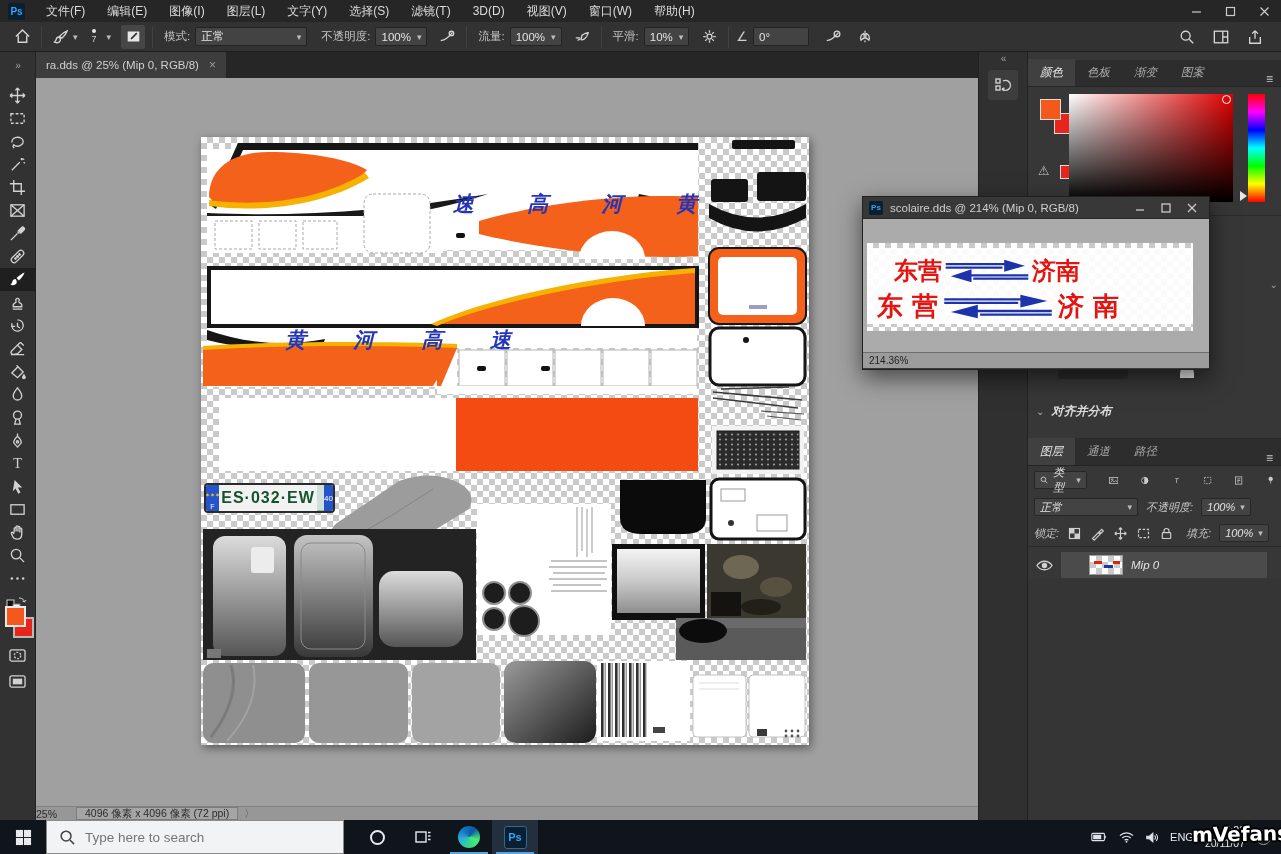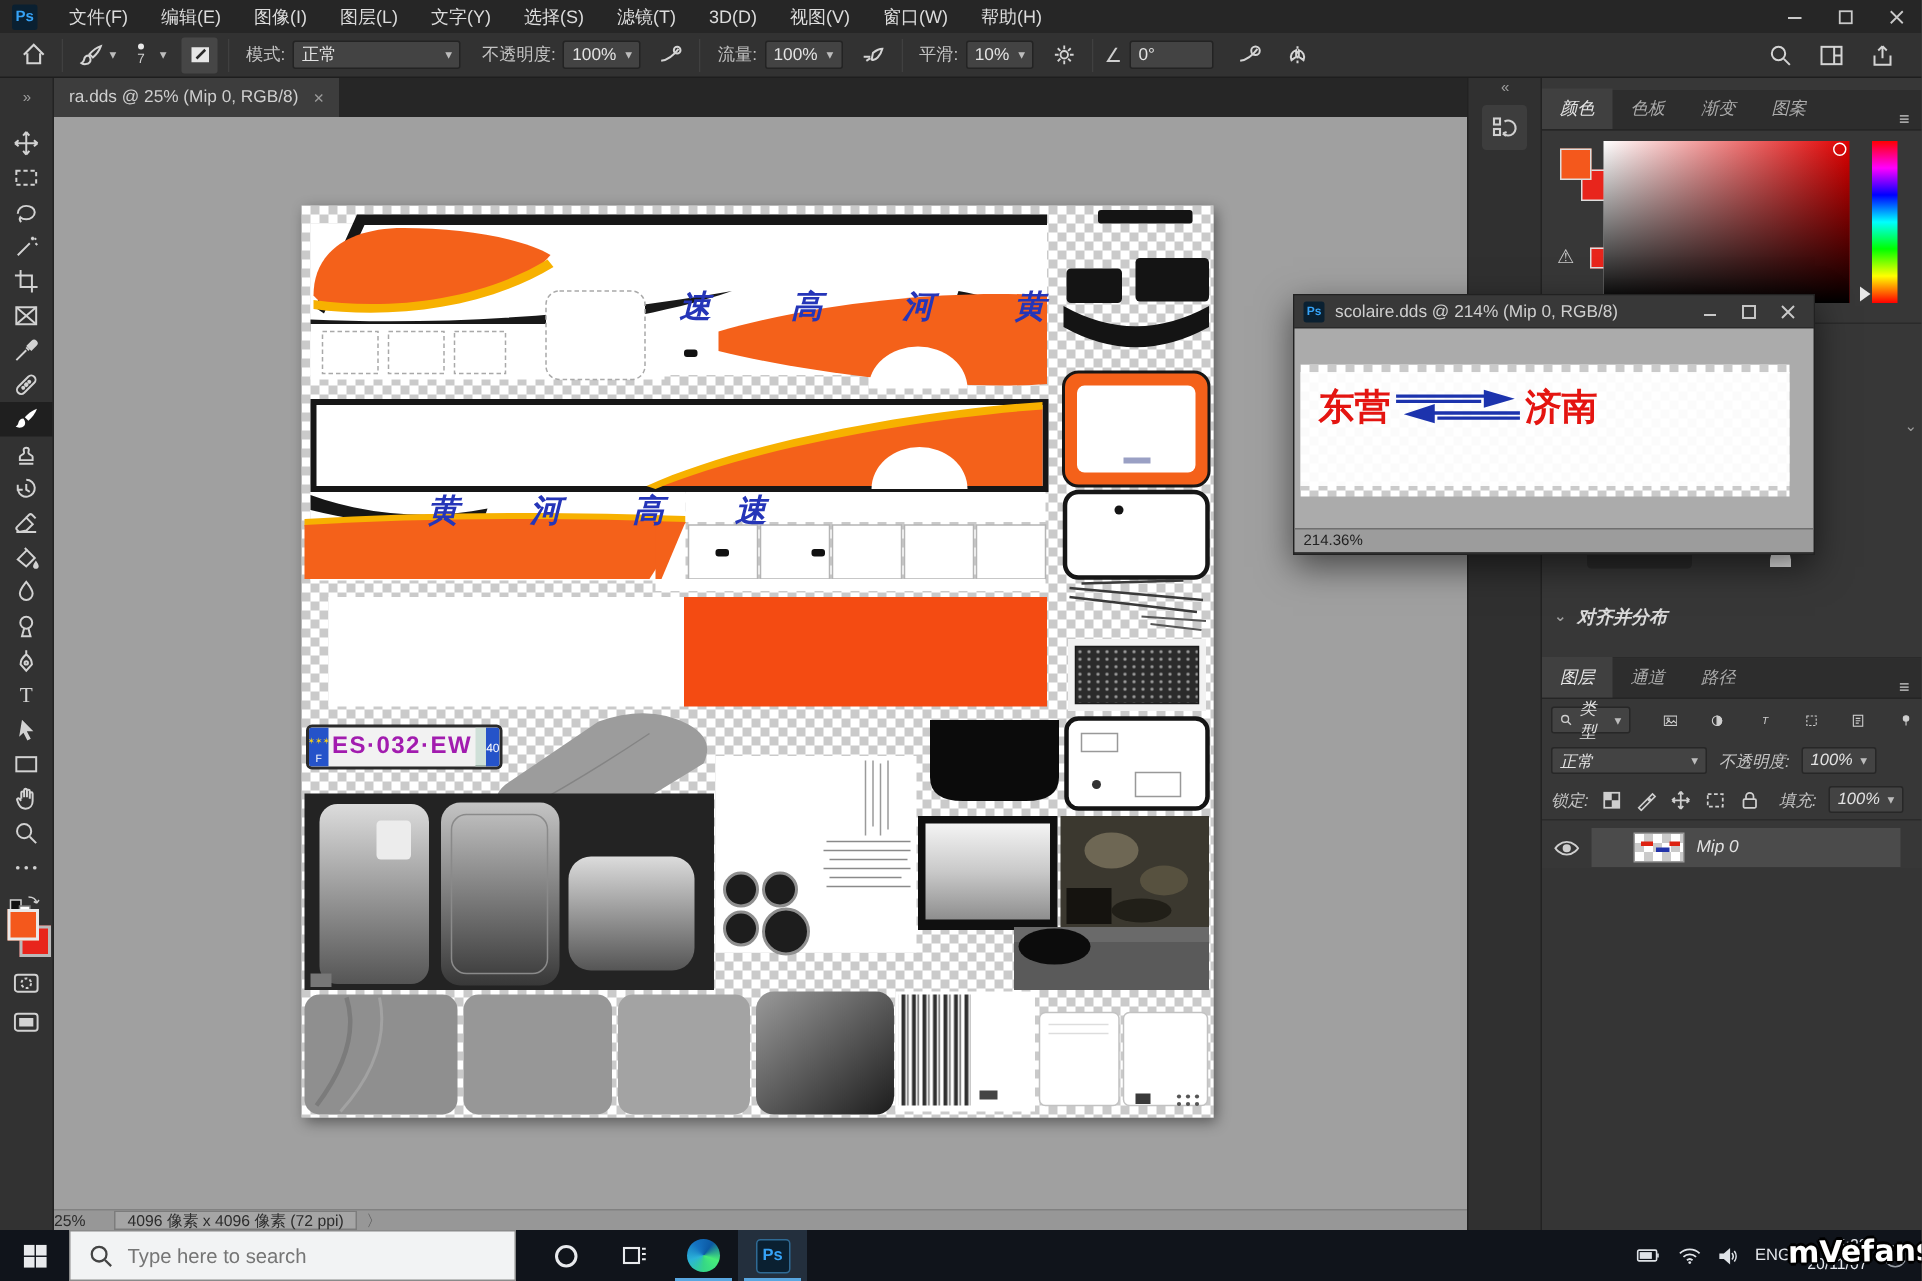--- a/index.html
+++ b/index.html
@@ -64,21 +64,21 @@
     box-shadow:2px 3px 9px rgba(0,0,0,.45); }
   .banner-text { position:absolute; color:#2535b8; font-family:"DejaVu Serif","Liberation Serif",serif;
     font-weight:bold; font-style:italic; font-size:21px; white-space:nowrap; }
 
   
   .plate { position:absolute; left:3px; top:346px; width:131px; height:30px; background:#f2f2f2;
     border:2px solid #2b2b2b; border-radius:4px; display:flex; overflow:hidden; }
   .plate-band { width:13px; background:#2553c9; color:#fff; display:flex; flex-direction:column;
     align-items:center; justify-content:flex-end; font-size:7px; padding-bottom:1px; }
   .plate-band .stars { font-size:6px; color:#f7d117; line-height:1; margin-bottom:5px; }
-  .plate-num { flex:1; display:flex; align-items:center; justify-content:center; color:#a21caf;
+  .plate-num { flex:1; display:flex; align-items:center; justify-content:center; color:#14532d;
     font-weight:bold; font-size:16px; letter-spacing:1px; font-family:"Liberation Sans",sans-serif; }
   .plate-badge { width:16px; display:flex; flex-direction:row; }
   .plate-badge .top { flex:1; background:#cfe0d8; border-bottom:1px solid #9db3a9; }
   .plate-badge .bot { flex:1; background:#2553c9; color:#fff; font-size:8px; display:flex;
     align-items:center; justify-content:center; }
 
   
   #floatwin { left:862px; top:196px; width:348px; height:174px; background:#3a3a3a;
     border:1px solid #212121; box-shadow:0 8px 22px rgba(0,0,0,.55); z-index:40; }
   #floatwin .titlebar { height:22px; background:#383838; border-bottom:1px solid #2a2a2a;
@@ -771,31 +771,43 @@
             <rect x="1" y="1" width="8" height="8"></rect>
           </svg>
         <svg width="10" height="10" style="stroke:#c9c9c9;stroke-width:1.3">
             <path d="M1 1l8 8M9 1L1 9"></path>
           </svg>
       </div>
     </div>
     <div class="content">
       <div class="strip checker">
         <div class="whiteband"></div>
-        <div class="dest-row" style="left:12px;top:12px">
+        <div class="dest-row" style="left:27px;top:12px">
           <span class="dest-text">东营</span>
           <svg width="86" height="26" viewBox="0 0 100 30" style="margin:0 2px">
             <g stroke="#1c33ad" stroke-width="2.6" fill="#1c33ad">
               <path d="M2 7 H72 M2 11 H68" fill="none"></path>
                 <path d="M70 2 L94 9 L70 16 Z" stroke="none"></path>
               <path d="M30 20 H98 M34 24 H98" fill="none"></path>
                 <path d="M32 13 L8 21 L32 28 Z" stroke="none"></path>
             </g>
           </svg>
           <span class="dest-text">济南</span>
+        </div>
+        <div class="dest-row" style="left:10px;top:46px">
+          <span class="dest-text" style="font-size:26px">东 营</span>
+          <svg width="112" height="27" viewBox="0 0 100 30" style="margin:0 4px" preserveAspectRatio="none">
+            <g stroke="#1c33ad" stroke-width="2.6" fill="#1c33ad">
+              <path d="M2 7 H72 M2 11 H68" fill="none"></path>
+                <path d="M70 2 L94 9 L70 16 Z" stroke="none"></path>
+              <path d="M30 20 H98 M34 24 H98" fill="none"></path>
+                <path d="M32 13 L8 21 L32 28 Z" stroke="none"></path>
+            </g>
+          </svg>
+          <span class="dest-text" style="font-size:26px">济 南</span>
         </div>
       </div>
     </div>
     <div class="statusrow">
       <span>214.36%</span>
     </div>
   </div>
 
   <div id="taskbar" class="abs">
     <div class="tb-cell">

